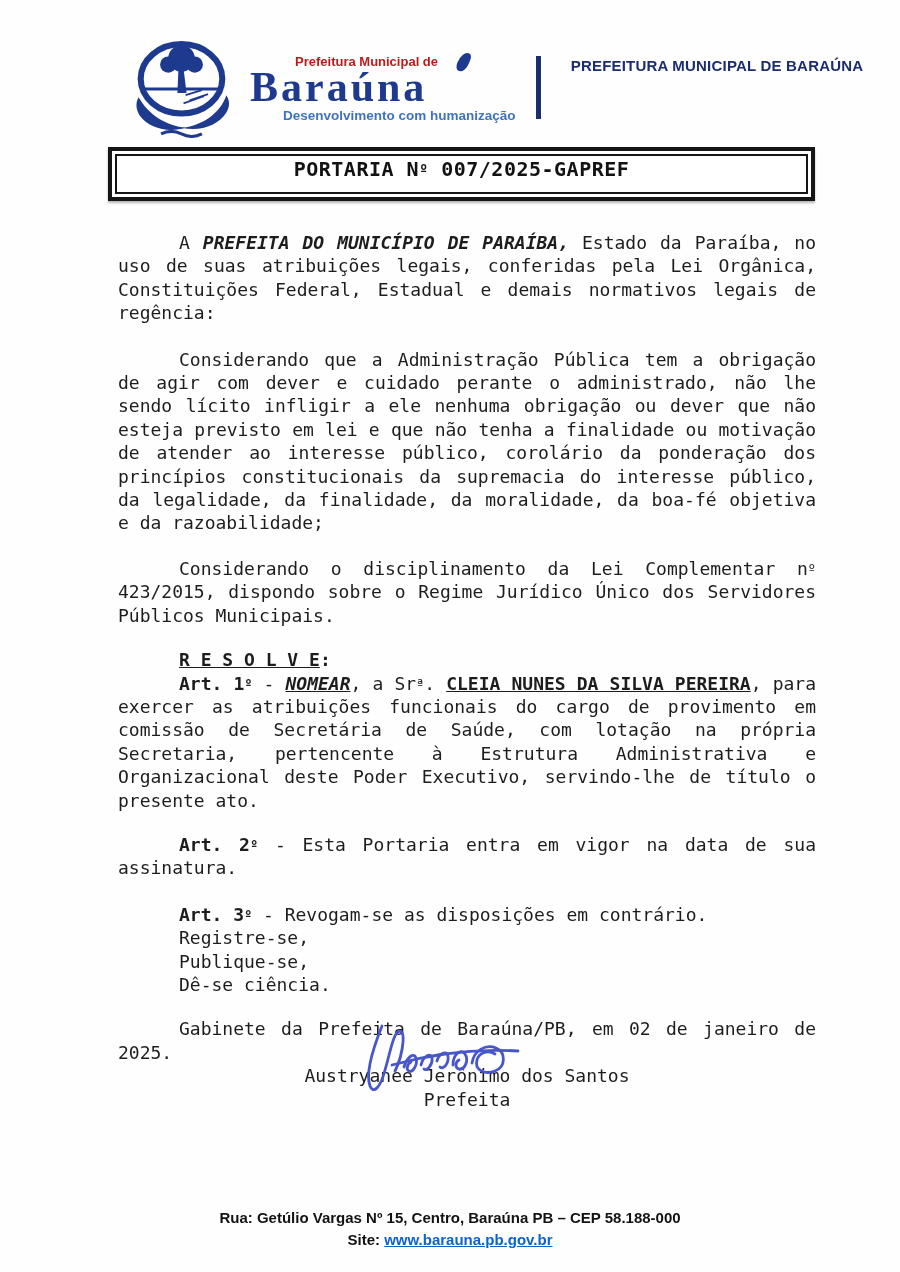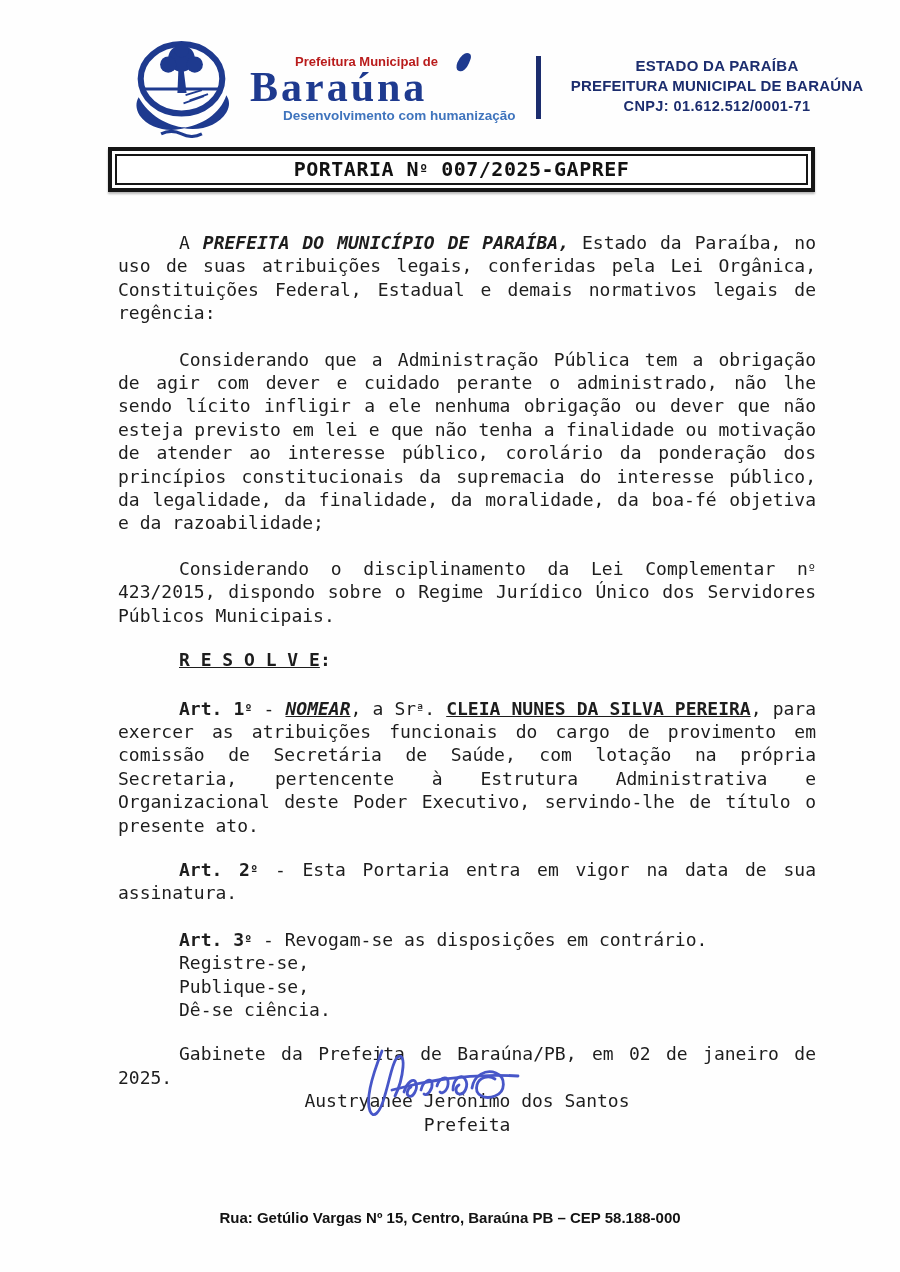--- a/index.html
+++ b/index.html
@@ -15,28 +15,28 @@
   .wm-swoosh{position:absolute;left:208px;top:2px;width:11px;height:20px;background:#1e3a8f;border-radius:70% 30% 60% 40%;transform:rotate(22deg);}
   .wm-tag{position:absolute;left:33px;top:58px;font-family:"Liberation Sans",sans-serif;font-size:13.5px;font-weight:bold;color:#3f74bd;white-space:nowrap;}
   .hdr-divider{position:absolute;left:536px;top:56px;width:5px;height:63px;background:#1c2d6e;}
   .hdr-right{position:absolute;left:552px;top:56px;width:330px;text-align:center;font-family:"Liberation Sans",sans-serif;font-weight:bold;color:#1c2d6e;}
   .hdr-right .r1{font-size:15px;line-height:20px;letter-spacing:.3px;}
   .hdr-right .r2{font-size:15px;line-height:20px;letter-spacing:.2px;}
   .hdr-right .r3{font-size:14.5px;line-height:20px;letter-spacing:.4px;}
 
   
   .title-outer{position:absolute;left:108px;top:147px;width:707px;border:4px solid #161616;padding:3px;box-sizing:border-box;background:#fff;box-shadow:0 2px 2px rgba(0,0,0,.28);}
-  .title-inner{border:2px solid #161616;text-align:center;padding:2px 0 2px 0;}
+  .title-inner{border:2px solid #161616;text-align:center;padding:2px 0 11px 0;}
   .title-text{font-family:"DejaVu Sans Mono",monospace;font-weight:bold;font-size:20px;line-height:23px;letter-spacing:.5px;color:#121212;}
 
   
   .content{position:absolute;left:118px;top:231px;width:698px;font-size:18px;line-height:23.4px;color:#1d1d1d;}
   .para{margin:0;text-align:justify;text-indent:61px;}
   .plainline{margin:0;text-align:left;text-indent:61px;}
-  .mt21{margin-top:21px;} .mt22{margin-top:22px;} .mt23{margin-top:23px;} .mt25{margin-top:25px;}
+  .mt21{margin-top:21px;} .mt22{margin-top:22px;} .mt23{margin-top:23px;} .mt25{}
   .b{font-weight:bold;} .i{font-style:italic;} .u{text-decoration:underline;}
   .ord{font-size:75%;vertical-align:top;position:relative;top:1px;}
 
   
   .sig-block{position:relative;text-align:center;}
   .sig-name{font-size:18px;line-height:23.4px;}
   .sig-role{font-size:18px;line-height:23.4px;}
   .sig-svg{position:absolute;left:234px;top:-44px;width:185px;height:80px;pointer-events:none;}
 
   
@@ -72,23 +72,21 @@
     <div class="wordmark">
       <div class="wm-pre">Prefeitura Municipal de</div>
       <div class="wm-name">Baraúna</div>
       <div class="wm-swoosh"></div>
       <div class="wm-tag">Desenvolvimento com humanização</div>
     </div>
 
     <div class="hdr-divider"></div>
 
     <div class="hdr-right">
-      <div class="r1">ESTADO DA PARAÍBA</div>
       <div class="r2">PREFEITURA MUNICIPAL DE BARAÚNA</div>
-      <div class="r3">CNPJ: 01.612.512/0001-71</div>
     </div>
   </div>
 
   <div class="title-outer">
     <div class="title-inner">
       <span class="title-text">PORTARIA N<span class="ord">º</span> 007/2025-GAPREF</span>
     </div>
   </div>
 
   <div class="content">
@@ -116,15 +114,16 @@
           <path d="M40,45 C72,36 118,28 166,31"></path>
         </g>
       </svg>
       <div class="sig-name">Austryanee Jerônimo dos Santos</div>
       <div class="sig-role">Prefeita</div>
     </div>
   </div>
 
   <div class="ftr">
     <div class="ftr-addr">Rua: Getúlio Vargas Nº 15, Centro, Baraúna PB – CEP 58.188-000</div>
+    <div class="ftr-site"><span>Site: </span><span class="ftr-link">www.barauna.pb.gov.br</span></div>
   </div>
 
 </div>
 
 </body></html>

